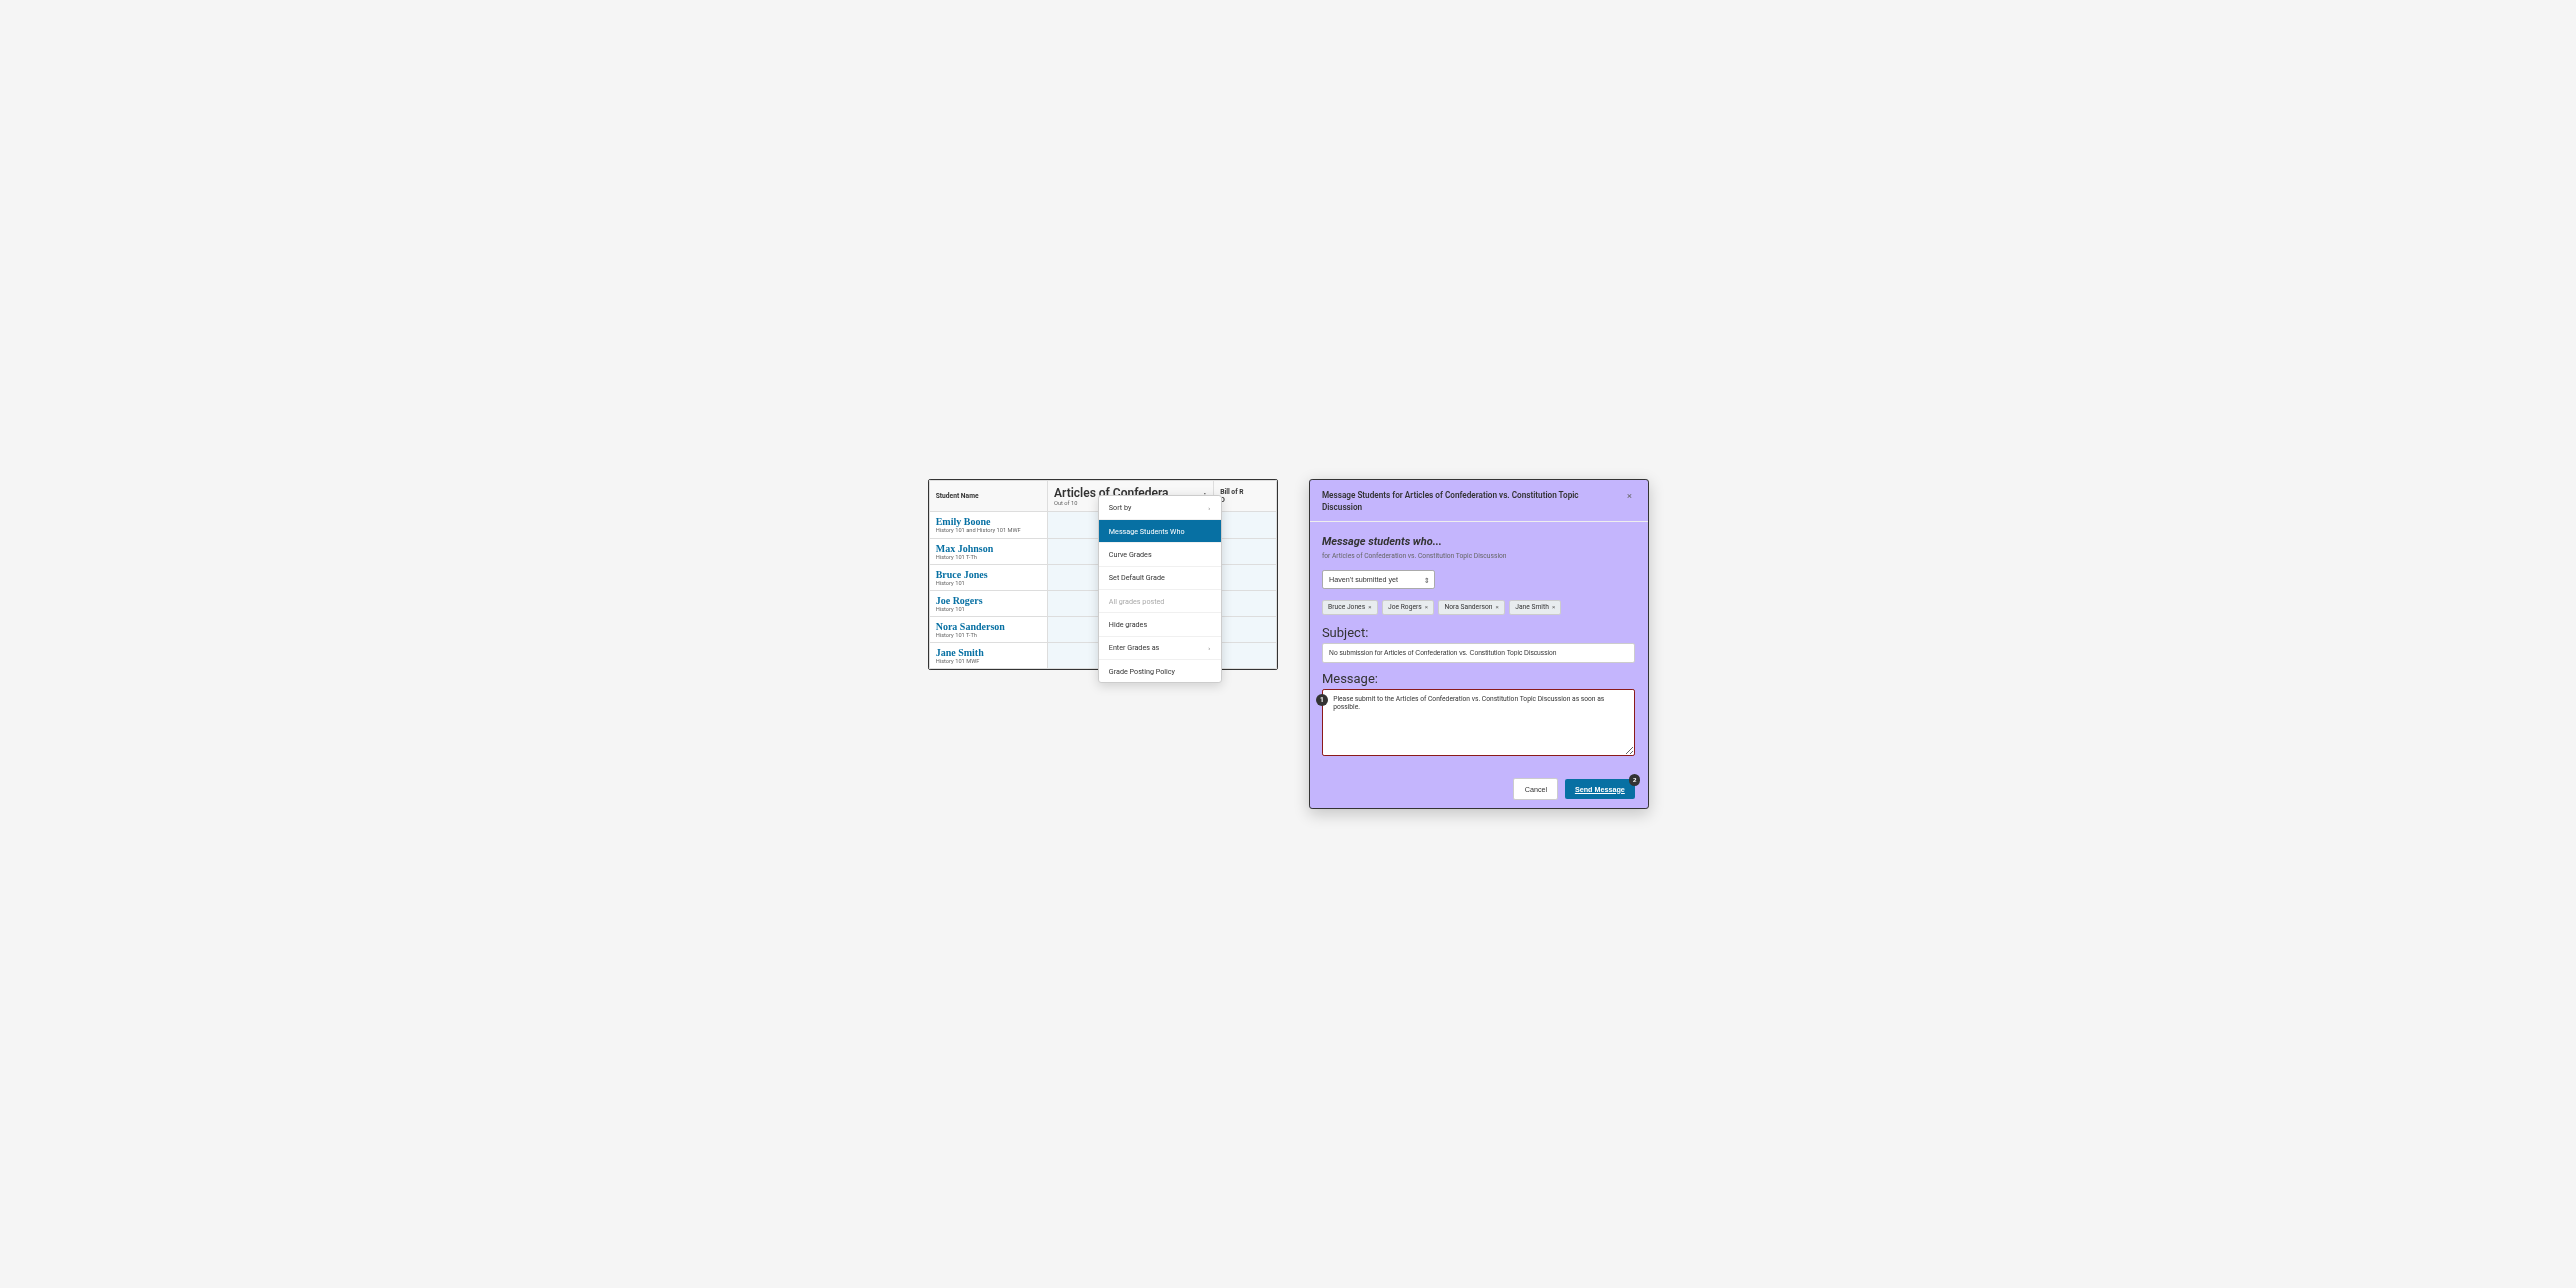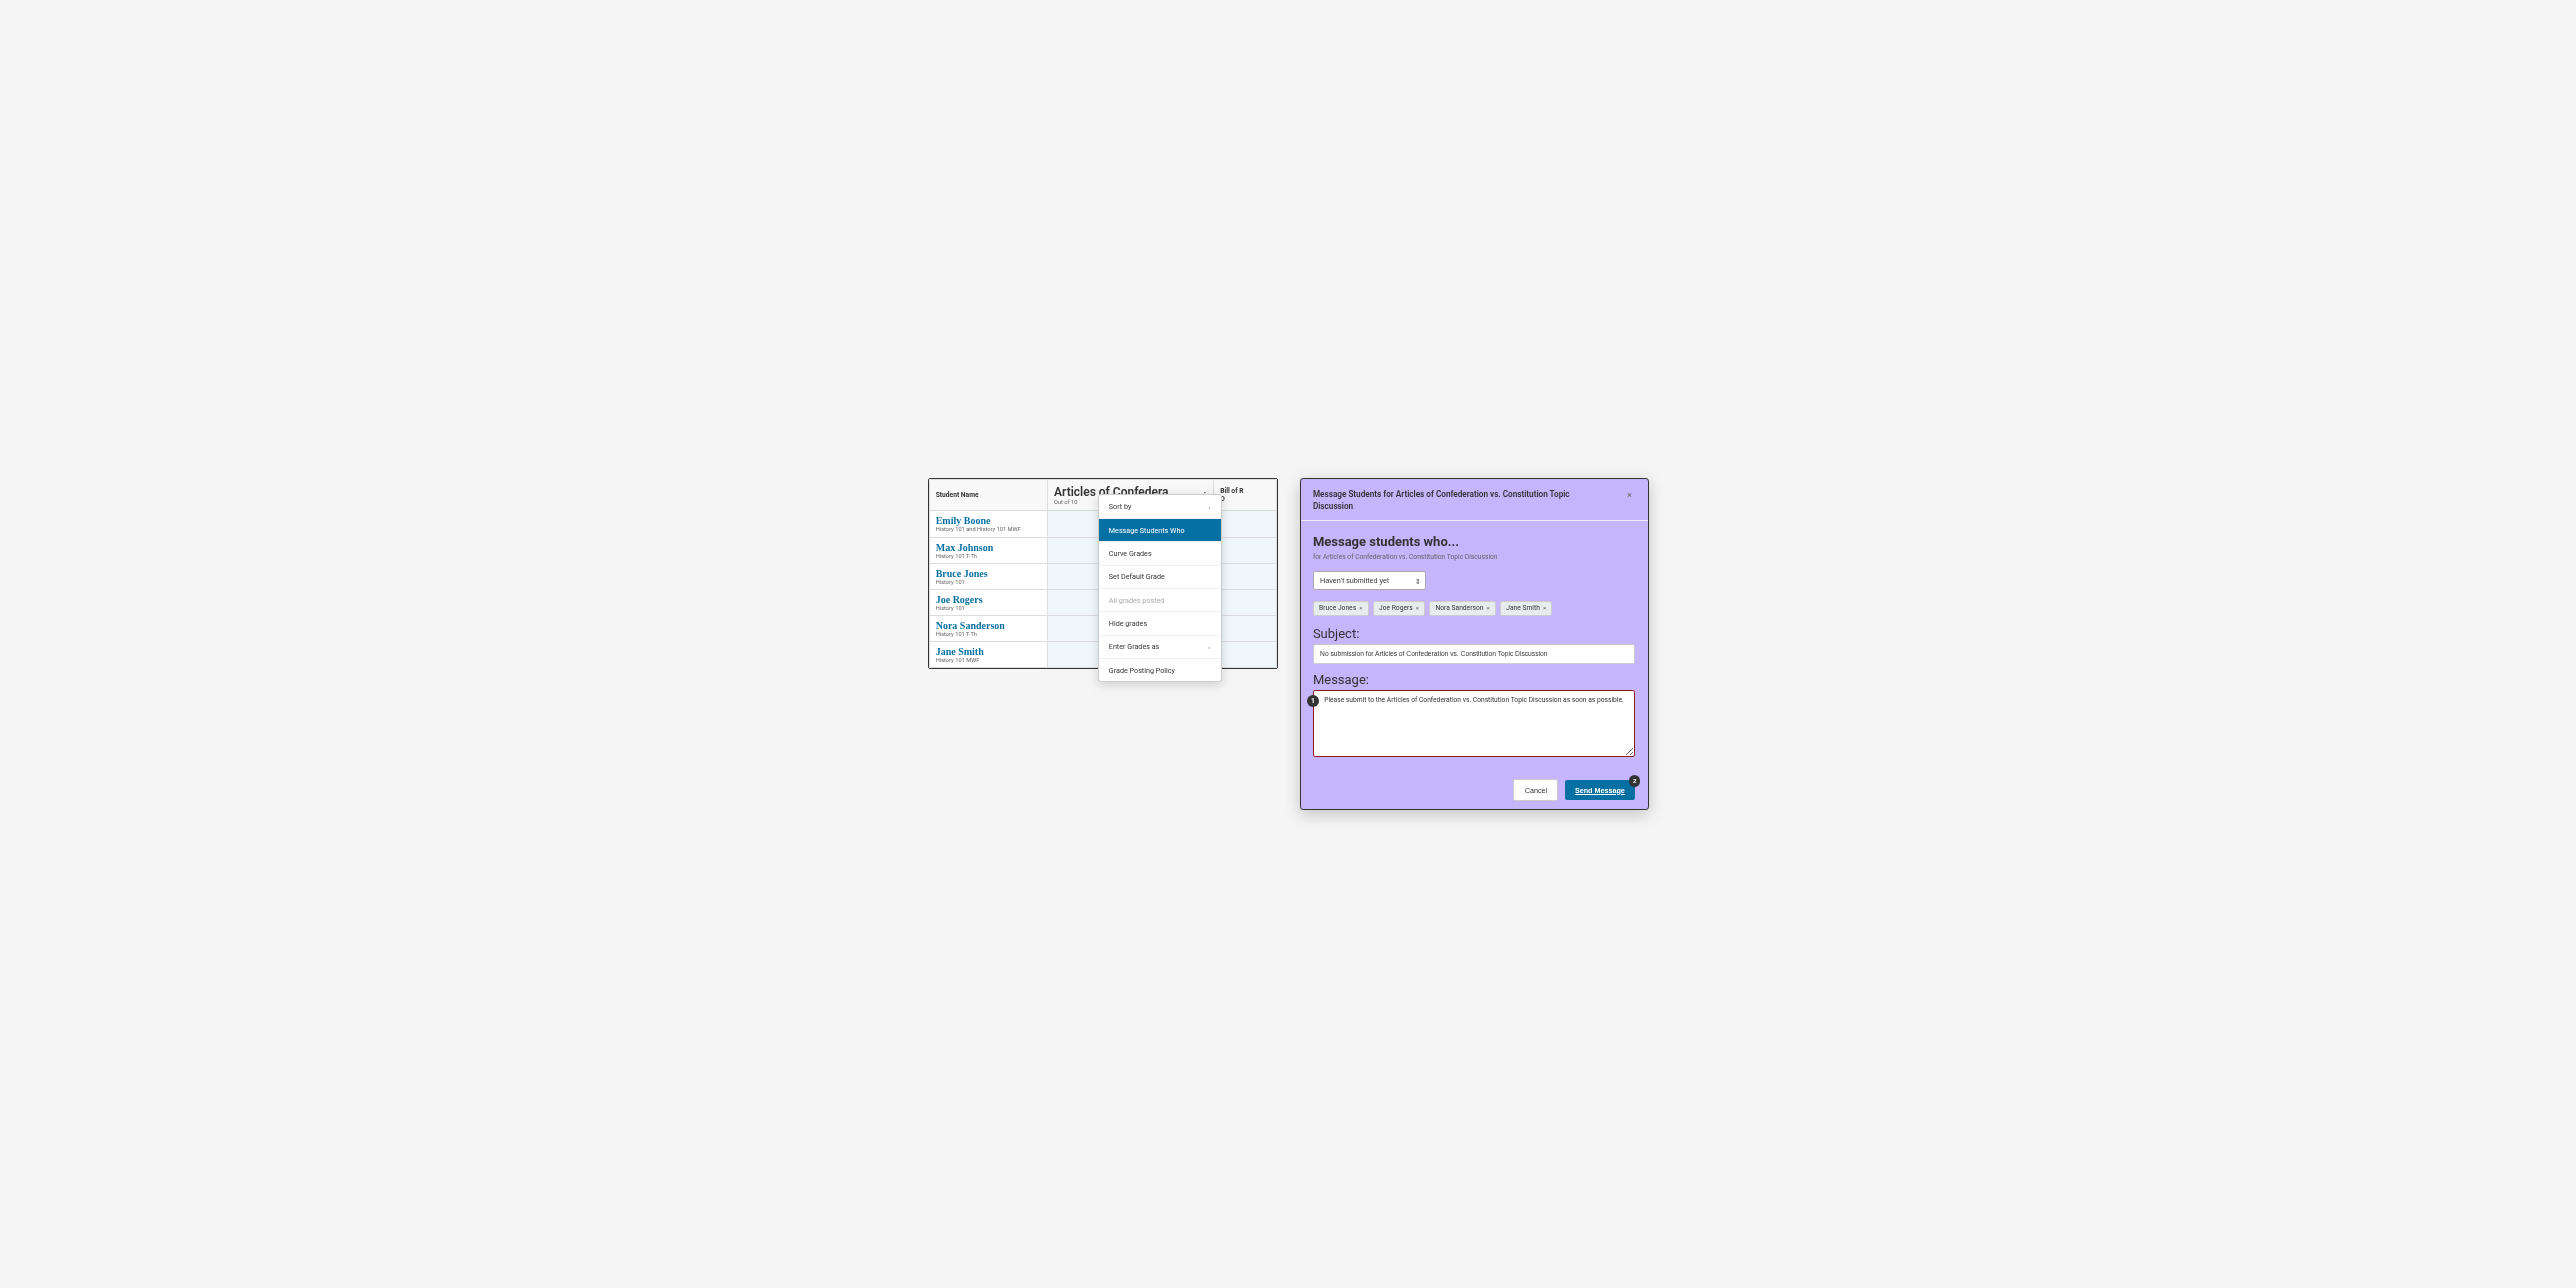--- a/index.html
+++ b/index.html
@@ -9,21 +9,21 @@
       display: flex;
       justify-content: center;
       align-items: center;
       min-height: 100vh;
       padding: 20.6px;
     }
 
     .main-container {
       display: flex;
       align-items: flex-start;
-      gap: 22px;
+      gap: 31px;
       position: relative;
       width: 100%;
       max-width: 721px;
     }
 
     
     .left-panel {
       background: white;
       border: 1px solid #333;
       border-radius: 2.1px;
@@ -190,24 +190,25 @@
       cursor: pointer;
       padding: 1px 3.1px;
       line-height: 1;
     }
 
     .modal-body {
       padding: 12.4px;
     }
 
     .modal-section-title {
-      font-size: 13px;
+      font-size: 11px;
       font-weight: 700;
       color: #333;
       margin-bottom: 4.1px;
+      font-style: italic;
     }
 
     .modal-subtitle {
       font-size: 6.7px;
       color: #666;
       margin-bottom: 10.3px;
     }
 
     .select-wrapper {
       position: relative;

